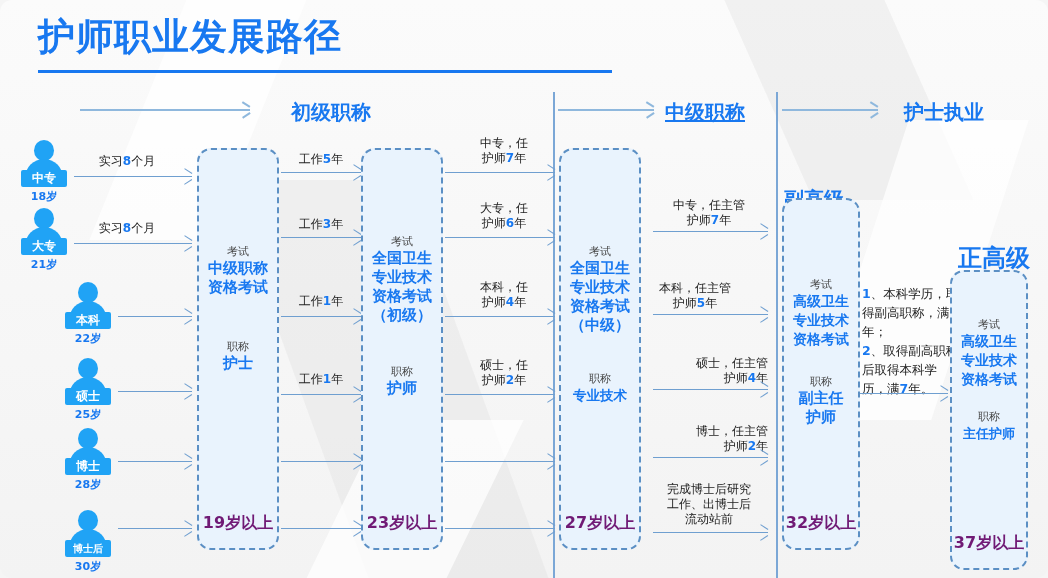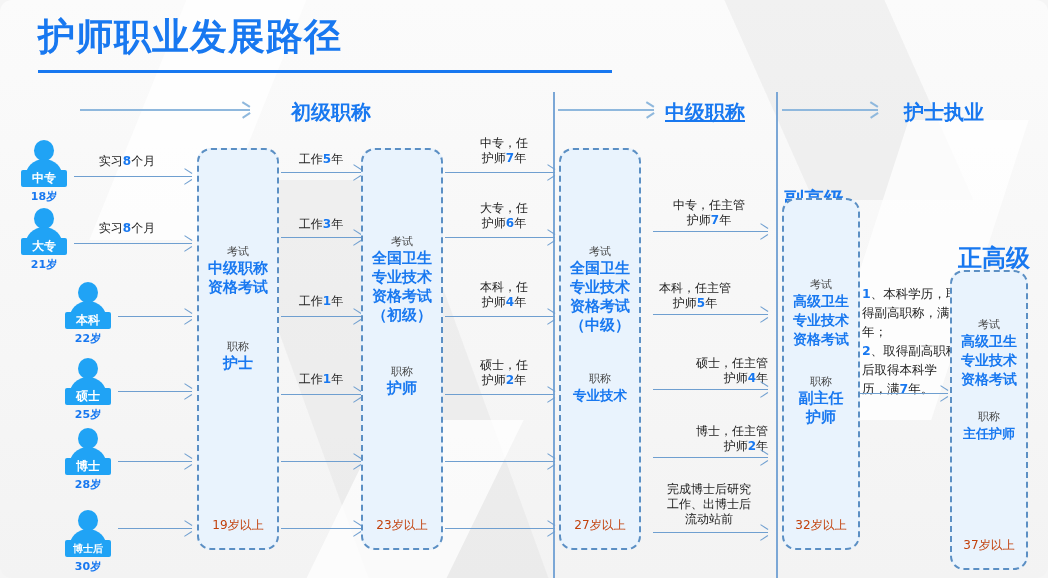--- a/index.html
+++ b/index.html
@@ -46,21 +46,21 @@
   .person .age{position:absolute;left:0;top:49px;width:46px;text-align:center;
                font-size:11px;font-weight:bold;color:#1878f0;}
 
   
   .box{position:absolute;border:2px dashed #5b8fc4;border-radius:14px;background:#e9f3fd;
        box-sizing:border-box;}
   .box .inner{position:absolute;left:0;width:100%;text-align:center;}
   .box .lbl{font-size:11px;color:#444;line-height:14px;}
   .box .val{font-size:15px;font-weight:bold;color:#1878f0;line-height:19px;white-space:nowrap;}
   .box .age{position:absolute;left:0;bottom:14px;width:100%;text-align:center;
-            font-size:12px;font-weight:normal;color:#c2410c;}
+            font-size:16px;font-weight:bold;color:#701a75;}
 
   
   .arr{position:absolute;height:11px;}
   .arr .ln{position:absolute;left:0;top:5px;height:1.3px;width:100%;background:#6f9fd0;}
   .arr .hd{position:absolute;right:0;top:0;width:9px;height:11px;}
   .arr .hd:before,.arr .hd:after{content:"";position:absolute;right:0;width:9px;height:1.3px;background:#6f9fd0;}
   .arr .hd:before{top:2px;transform:rotate(33deg);transform-origin:right center;}
   .arr .hd:after{bottom:2px;transform:rotate(-33deg);transform-origin:right center;}
 
   .arrlbl{position:absolute;font-size:12px;color:#222;line-height:15px;text-align:center;

